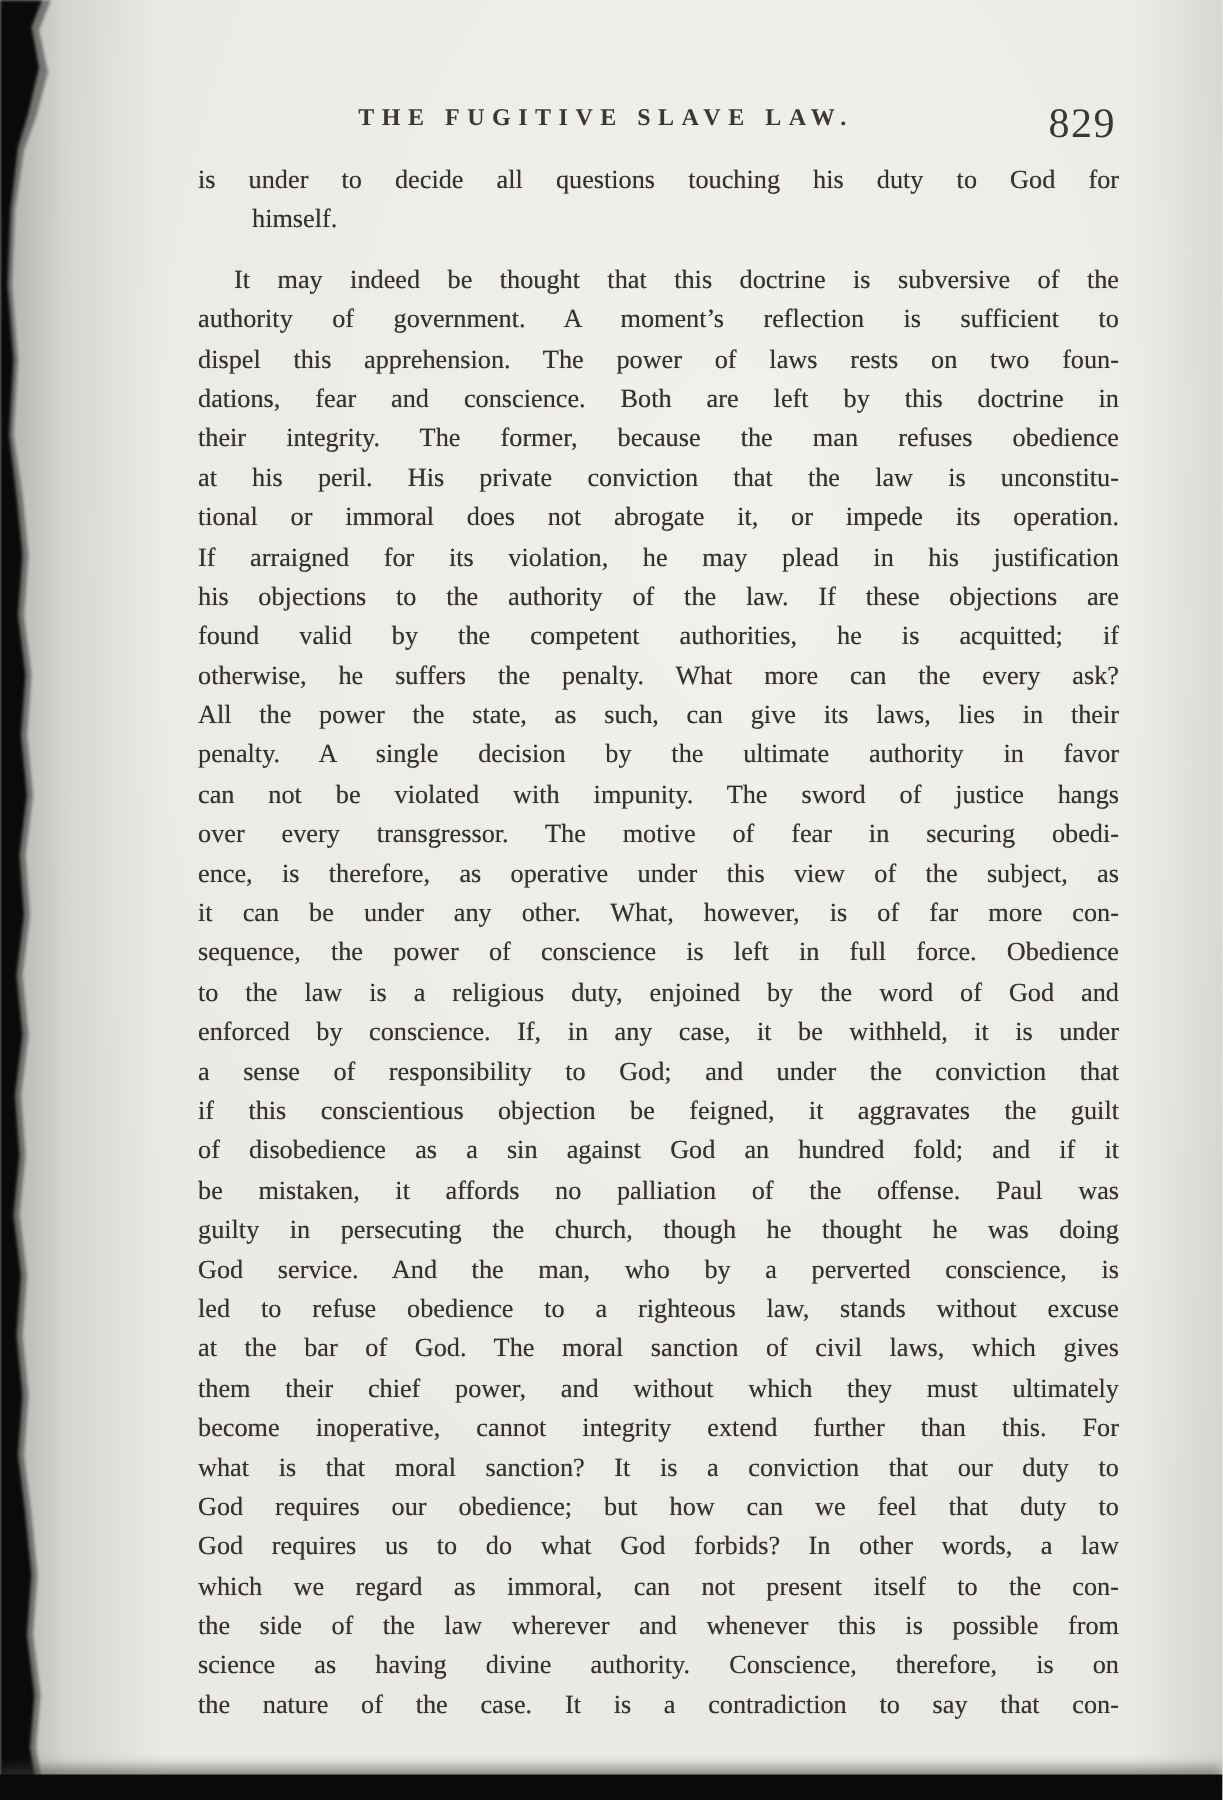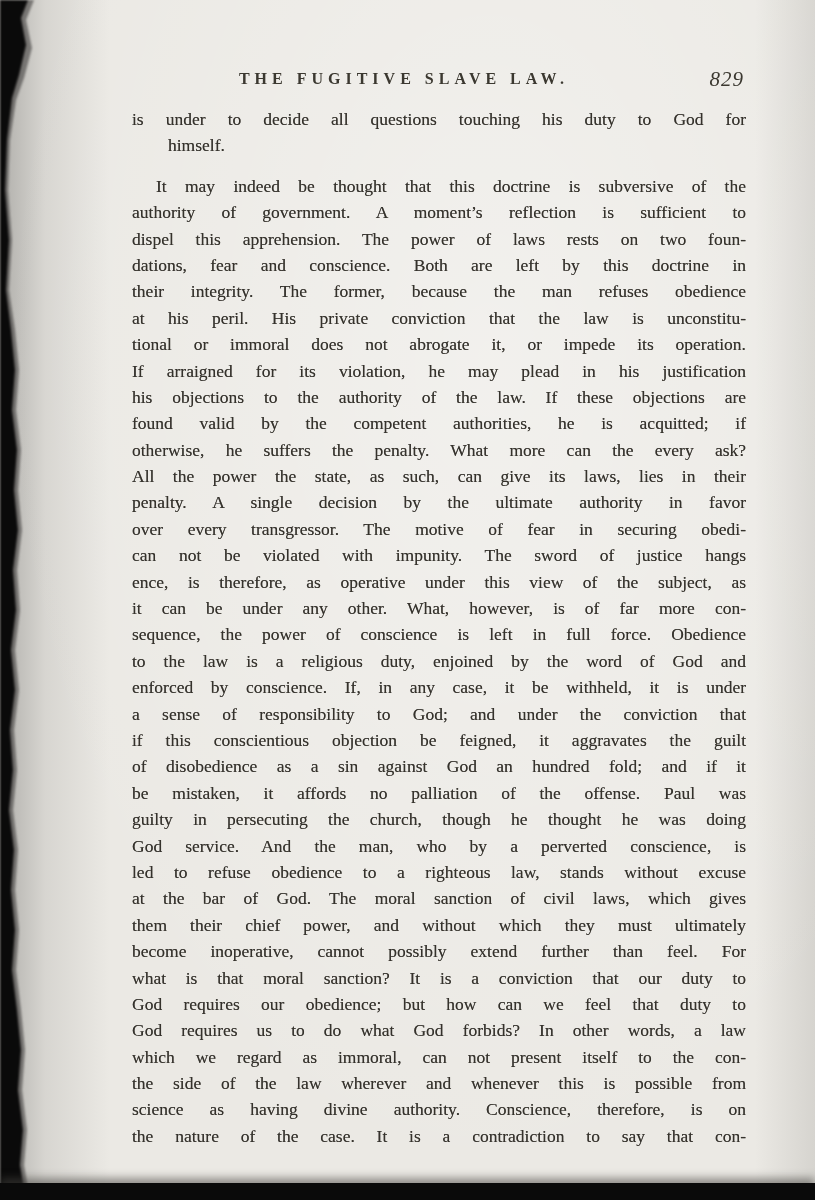--- a/index.html
+++ b/index.html
@@ -26,21 +26,21 @@
     left:132px;width:614px;top:70px;height:26px;
     color:#3b3830;
   }
   .running-title{
     position:absolute;left:0;right:70px;text-align:center;
     font-size:16px;letter-spacing:5px;font-weight:bold;
     white-space:nowrap;
   }
   .page-number{
     position:absolute;right:2px;top:-3px;
-    font-size:21px;letter-spacing:1px;font-style:italic;
+    font-size:28px;letter-spacing:1px;
   }
   .page-text{
     position:absolute;
     left:132px;top:106px;width:614px;
     font-size:17.5px;line-height:26.4px;
     color:var(--ink);
     text-shadow:0 0 0.5px rgba(30,28,24,0.55);
   }
   .paragraph{margin:0;padding:0;}
   .text-line{
@@ -98,37 +98,37 @@
         <div class="text-line">dations, fear and conscience.  Both are left by this doctrine in</div>
         <div class="text-line">their integrity.  The former, because the man refuses obedience</div>
         <div class="text-line">at his peril.  His private conviction that the law is unconstitu-</div>
         <div class="text-line">tional or immoral does not abrogate it, or impede its operation.</div>
         <div class="text-line">If arraigned for its violation, he may plead in his justification</div>
         <div class="text-line">his objections to the authority of the law.  If these objections are</div>
         <div class="text-line">found valid by the competent authorities, he is acquitted; if</div>
         <div class="text-line">otherwise, he suffers the penalty.  What more can the every ask?</div>
         <div class="text-line">All the power the state, as such, can give its laws, lies in their</div>
         <div class="text-line">penalty.  A single decision by the ultimate authority in favor</div>
+        <div class="text-line">can not be violated with impunity.  The sword of justice hangs</div>
         <div class="text-line">over every transgressor.  The motive of fear in securing obedi-</div>
-        <div class="text-line">can not be violated with impunity.  The sword of justice hangs</div>
         <div class="text-line">ence, is therefore, as operative under this view of the subject, as</div>
         <div class="text-line">it can be under any other.  What, however, is of far more con-</div>
         <div class="text-line">sequence, the power of conscience is left in full force.  Obedience</div>
         <div class="text-line">to the law is a religious duty, enjoined by the word of God and</div>
         <div class="text-line">enforced by conscience.  If, in any case, it be withheld, it is under</div>
         <div class="text-line">a sense of responsibility to God; and under the conviction that</div>
         <div class="text-line">if this conscientious objection be feigned, it aggravates the guilt</div>
         <div class="text-line">of disobedience as a sin against God an hundred fold; and if it</div>
         <div class="text-line">be mistaken, it affords no palliation of the offense.  Paul was</div>
         <div class="text-line">guilty in persecuting the church, though he thought he was doing</div>
         <div class="text-line">God service.  And the man, who by a perverted conscience, is</div>
         <div class="text-line">led to refuse obedience to a righteous law, stands without excuse</div>
         <div class="text-line">at the bar of God.  The moral sanction of civil laws, which gives</div>
         <div class="text-line">them their chief power, and without which they must ultimately</div>
-        <div class="text-line">become inoperative, cannot possibly extend further than feel.  For</div>
+        <div class="text-line">become inoperative, cannot integrity extend further than this.  For</div>
         <div class="text-line">what is that moral sanction?  It is a conviction that our duty to</div>
         <div class="text-line">God requires our obedience; but how can we feel that duty to</div>
         <div class="text-line">God requires us to do what God forbids?  In other words, a law</div>
         <div class="text-line">which we regard as immoral, can not present itself to the con-</div>
         <div class="text-line">the side of the law wherever and whenever this is possible from</div>
         <div class="text-line">science as having divine authority.  Conscience, therefore, is on</div>
         <div class="text-line">the nature of the case.  It is a contradiction to say that con-</div>
       </div>
     </div>
 

